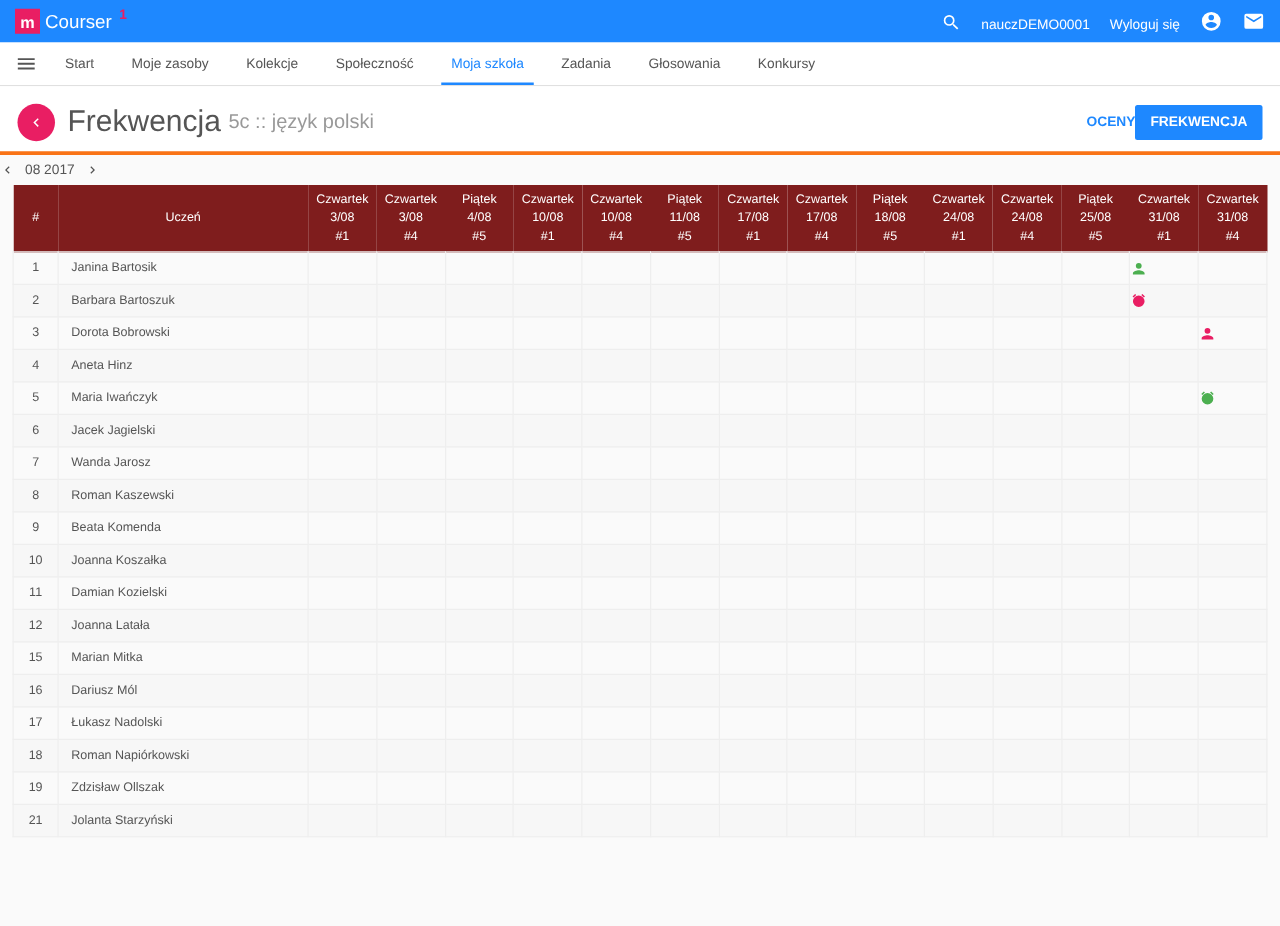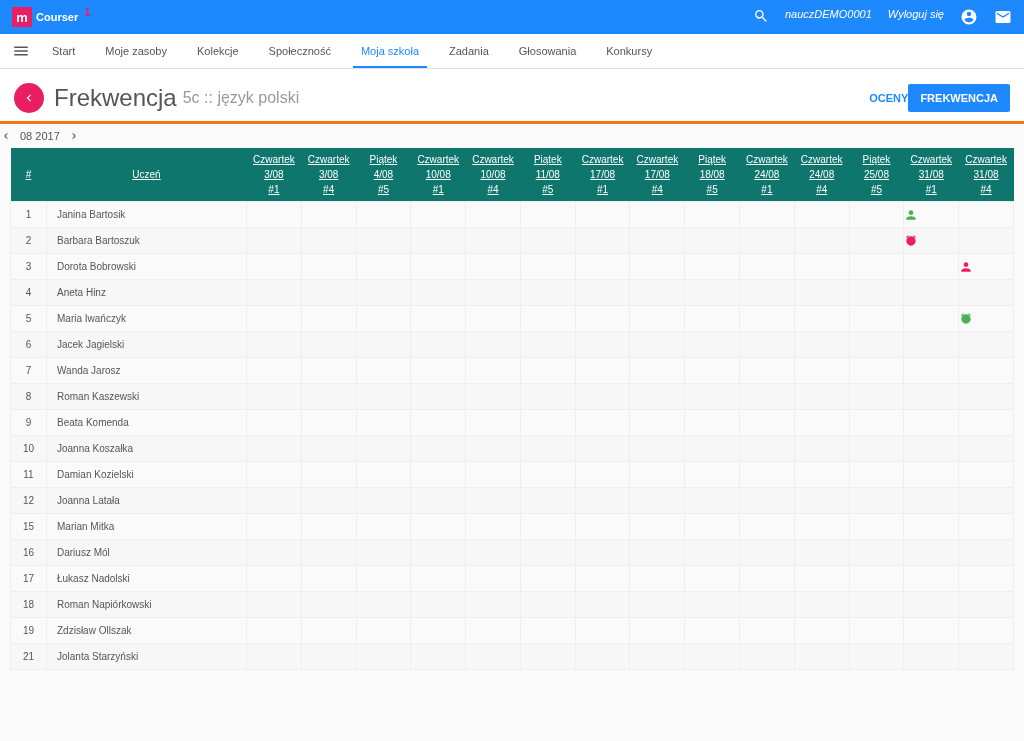--- a/index.html
+++ b/index.html
@@ -2,24 +2,24 @@
 <html><head>
 <meta charset="utf-8">
 <style>
 * { margin:0; padding:0; box-sizing:border-box; }
 body { font-family: Arial, Helvetica, sans-serif; background:#fafafa; color:#333; font-size:12px; }
 
 
 .appbar { background:#1e88ff; height:34px; display:flex; align-items:center; padding:0 12px; color:#fff; }
 .logo { display:flex; align-items:center; gap:4px; }
 .logo-m { background:#e91e63; color:#fff; font-weight:bold; width:20px; height:20px; display:flex; align-items:center; justify-content:center; font-size:13px; }
-.logo-text { font-size:11px; font-weight:700; }
+.logo-text { font-size:15px; font-weight:400; }
 .logo-badge { color:#e91e63; font-size:11px; font-weight:bold; margin-left:2px; margin-top:-10px;}
 .appbar-spacer { flex:1; }
-.appbar-right { display:flex; align-items:flex-start; gap:16px;font-style:italic; }
+.appbar-right { display:flex; align-items:flex-end; gap:16px; }
 .appbar-right span, .appbar-right svg { color:#fff; fill:#fff; }
 .icon-btn { cursor:pointer; }
 .user-id { font-size:11px; }
 .logout { font-size:11px; cursor:pointer;}
 
 
 .navbar { background:#fff; height:35px; display:flex; align-items:center; border-bottom:1px solid #e0e0e0; padding-left:12px; }
 .hamburger { margin-right:22px; cursor:pointer; }
 .navtabs { display:flex; gap:30px; height:100%; }
 .navtab { font-size:11px; color:#555; display:flex; align-items:center; height:100%; cursor:pointer; position:relative;}
@@ -36,21 +36,21 @@
 .link-oceny { color:#1e88ff; font-size:11px; font-weight:bold; cursor:pointer;}
 .btn-frek { background:#1e88ff; color:#fff; font-size:11px; font-weight:bold; padding:8px 12px; border-radius:2px; cursor:pointer;}
 
 
 .monthrow { display:flex; align-items:center; padding:6px 14px 6px 0; gap:8px; font-size:11px; color:#555;}
 .monthrow .chev { cursor:pointer; }
 
 
 .table-wrap { padding:0 10px 0 10px;}
 table { width:100%; border-collapse:collapse; table-layout:fixed;}
-thead th { background:#0f766e; color:#fff; font-size:10px; font-weight:normal; padding:4px 0; text-align:center; line-height:1.5;text-decoration:underline;}
+thead th { background:#7f1d1d; color:#fff; font-size:10px; font-weight:normal; padding:4px 0; text-align:center; line-height:1.5;}
 thead th.idx { width:36px; }
 thead th.name { width:200px; }
 tbody td { border:1px solid #eee; height:26px; font-size:10px; color:#555;}
 tbody tr:nth-child(even) td { background:#f7f7f7; }
 tbody td.idx { text-align:center; width:36px;}
 tbody td.name { padding-left:10px; width:200px;}
 tbody td.cell { text-align:center; }
 .ico-person { color:#4caf50; }
 .ico-person-red { color:#e91e63; }
 .ico-clock { color:#e91e63; }

